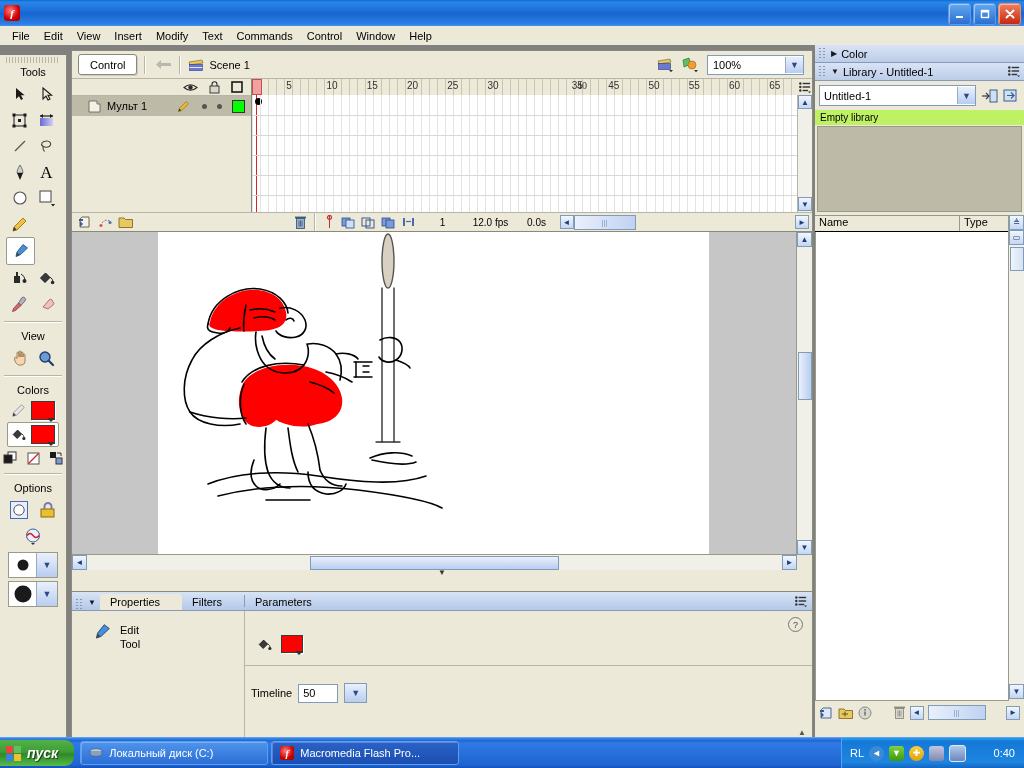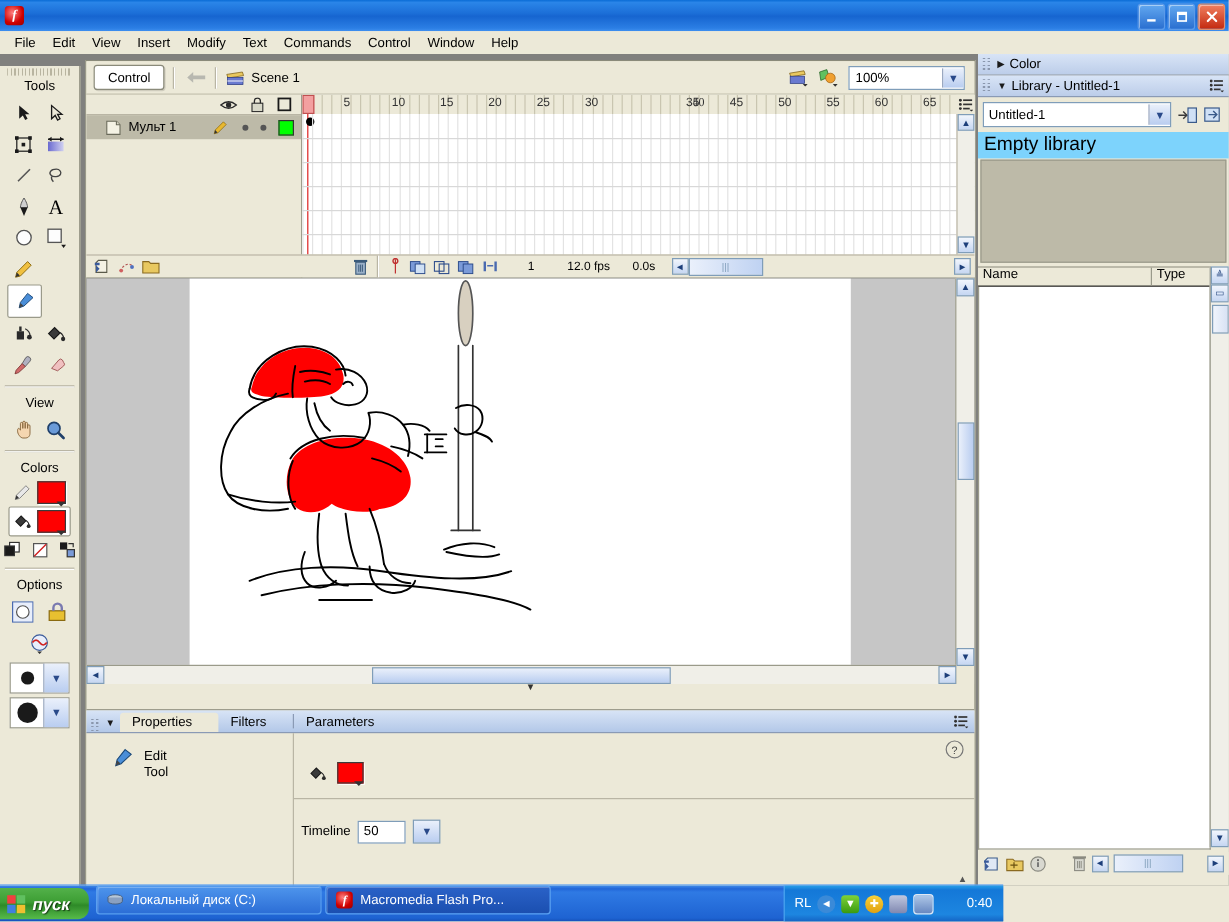--- a/index.html
+++ b/index.html
@@ -192,34 +192,34 @@
   .opt-menu{position:absolute;right:4px;display:flex;flex-direction:column;gap:1px;}
   .libbody{background:#ece9d8;}
   .librow{display:flex;align-items:center;gap:5px;padding:4px 4px;}
   .libselect{
     flex:1;height:19px;background:#fff;border:1px solid #7f9db9;display:flex;align-items:center;
     justify-content:space-between;font-size:11px;
   }
   .libselect .val{padding-left:4px;}
   .libselect .zarr{width:17px;height:17px;background:linear-gradient(to bottom,#eaf0fb,#b9cdf0);
     border-left:1px solid #9aa8c0;display:flex;align-items:center;justify-content:center;color:#2a4a8a;font-size:9px;}
-  .libstatus{font-size:16px;padding:2px 5px;background:#7dd3fc;}
+  .libstatus{font-size:10px;padding:2px 5px;background:#bef264;}
   .libpreview{height:84px;background:#bdbaa8;border:1px solid #9a9a8a;margin:1px 2px;}
   .libhead{display:flex;height:15px;background:#ece9d8;border-top:1px solid #9a9a8a;border-bottom:1px solid #000;}
   .libhead .c1{flex:1;font-size:11px;padding-left:4px;border-right:1px solid #9a9a8a;}
   .libhead .c2{width:45px;font-size:11px;padding-left:4px;}
   .liblist{background:#fff;height:468px;border:1px solid #9a9a8a;border-top:none;margin-right:15px;}
   .libvscroll{position:absolute;right:0;width:15px;background:#f0efe8;border-left:1px solid #9a9a8a;}
   .libfoot{height:19px;display:flex;align-items:center;gap:4px;padding:0 4px;background:#ece9d8;}
 
   
   .taskbar{
-    position:absolute;left:0;bottom:0;width:836px;height:30px;
+    position:absolute;left:0;bottom:0;width:1024px;height:30px;
     background:linear-gradient(to bottom,#3f8ae8 0%,#2166d8 9%,#2f7ae4 18%,#1e63d2 90%,#1550b8 100%);
-    display:flex;border-top:1px solid #5aa0f0;
+    display:flex;align-items:center;border-top:1px solid #5aa0f0;
   }
   .startbtn{
     height:26px;margin:2px 6px 2px 0;padding:0 16px 0 6px;
     background:linear-gradient(to bottom,#53b14a 0%,#3d9e34 45%,#2e8a28 55%,#57bb4a 100%);
     border-top-right-radius:9px;border-bottom-right-radius:9px;
     display:flex;align-items:center;gap:6px;
     color:#fff;font-style:italic;font-weight:bold;font-size:14px;
     text-shadow:1px 1px 1px rgba(0,0,0,.6);
   }
   .flagicon{width:15px;height:15px;display:grid;grid-template-columns:1fr 1fr;grid-template-rows:1fr 1fr;gap:1px;}

